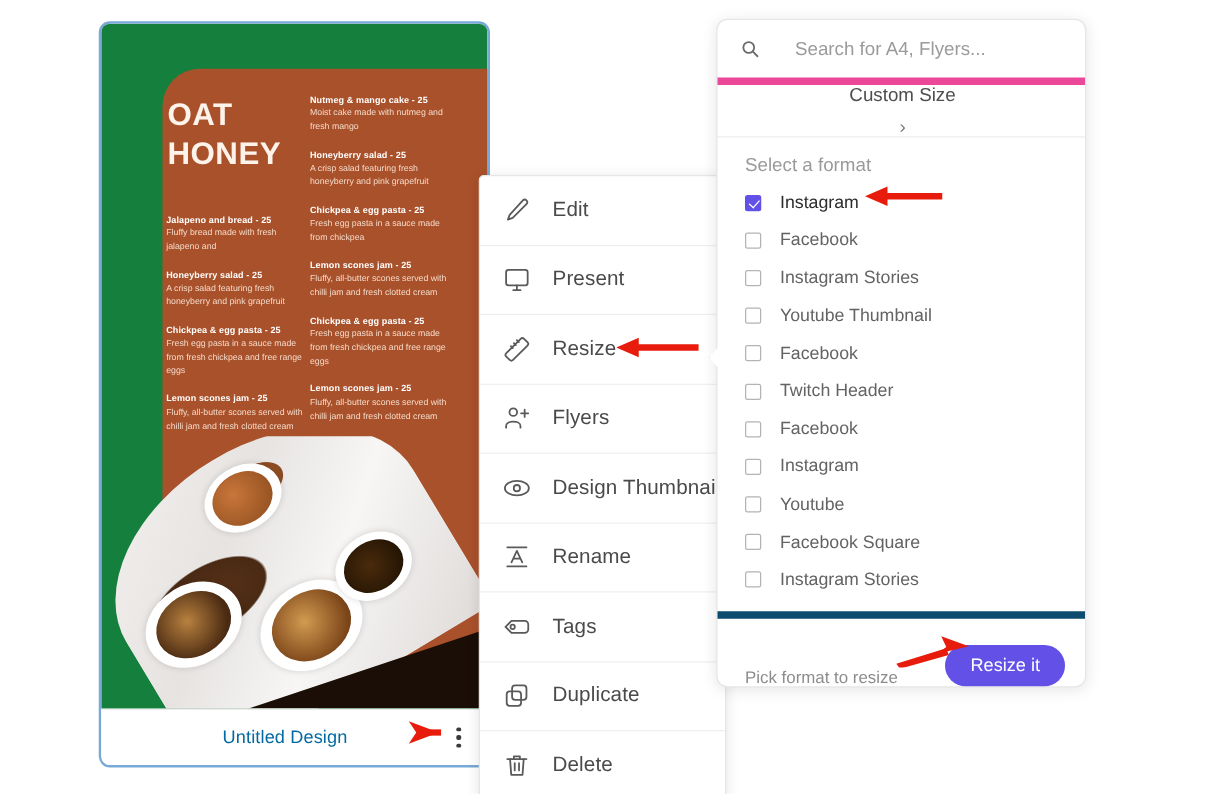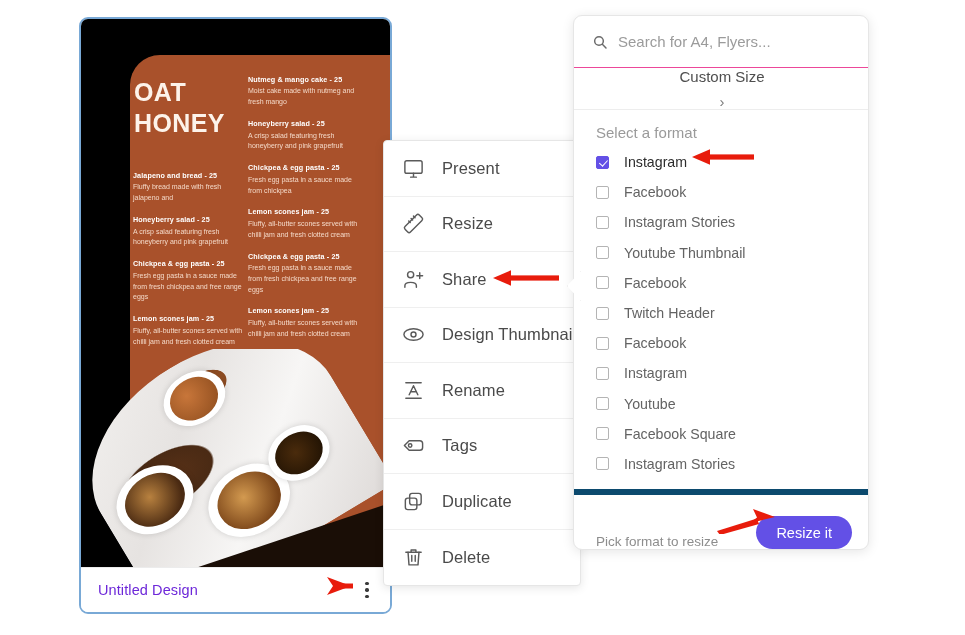--- a/index.html
+++ b/index.html
@@ -17,21 +17,21 @@
     left: 79px; top: 17px;
     width: 313px; height: 597px;
     border: 2px solid #79a9d6;
     border-radius: 9px;
     background: #fff;
     overflow: hidden;
   }
   .thumb {
     position: absolute; left: 0; top: 0;
     width: 309px; height: 548px;
-    background: #000000;
+    background: #15803d;
     overflow: hidden;
   }
   .menu-bg {
     position: absolute;
     left: 49px; top: 36px;
     width: 285px; height: 490px;
     background: #a9512b;
     border-top-left-radius: 30px;
   }
   .brand {
@@ -92,21 +92,21 @@
   .card-foot {
     position: absolute; left: 0; bottom: 0;
     width: 309px; height: 45px;
     background: #fff;
     display: flex; align-items: center;
     padding: 0 14px 0 17px;
     border-top: 1px solid #ececec;
   }
   .card-title {
     flex: 1;
-    font-size: 14.5px; color: #6d28d9; letter-spacing: .1px;
+    font-size: 14.5px; color: #0369a1; letter-spacing: .1px; text-align: center;
   }
   .kebab {
     width: 18px; height: 22px;
     display: flex; flex-direction: column;
     align-items: center; justify-content: center; gap: 3px;
     cursor: pointer;
   }
   .kebab span { width: 3.4px; height: 3.4px; border-radius: 50%; background: #3a3a3a; display:block; }
 
   
@@ -150,22 +150,22 @@
     background: #fff;
     border-left: 1px solid #e6e6e6;
     border-top: 1px solid #e6e6e6;
     border-bottom: 1px solid #e6e6e6;
     border-radius: 8px 0 0 8px;
     clip-path: polygon(0 50%, 100% 0, 100% 100%);
     z-index: 21;
   }
   .search-row {
     height: 52px; display: flex; align-items: center;
-    gap: 10px; padding: 0 16px 0 18px;
-    border-bottom: 1px solid #ec4899;
+    gap: 28px; padding: 0 16px 0 18px;
+    border-bottom: 6px solid #ec4899;
   }
   .search-ico { width: 16px; height: 16px; color: #6b6b6b; flex: 0 0 16px; }
   .search-ico svg { width: 16px; height: 16px; display:block; }
   .search-input {
     border: none; outline: none; flex: 1;
     font-family: "Liberation Sans", sans-serif;
     font-size: 15px; color: #3d3d3d; background: transparent;
   }
   .search-input::placeholder { color: #9b9b9b; }
   .custom-row {
@@ -304,20 +304,28 @@
           <span></span>
           <span></span>
       </div>
     </div>
   </div>
 
   <div class="ctx-menu">
     <div class="ctx-item">
       <span class="ctx-ico">
         <svg viewBox="0 0 24 24" fill="none" stroke="currentColor" stroke-width="1.5" stroke-linecap="round" stroke-linejoin="round">
+            <path d="M17 3.5a2.1 2.1 0 0 1 3 3L8.5 18 4.5 19.5 6 15.5z"></path>
+          </svg>
+      </span>
+      <span class="lbl">Edit</span>
+    </div>
+    <div class="ctx-item">
+      <span class="ctx-ico">
+        <svg viewBox="0 0 24 24" fill="none" stroke="currentColor" stroke-width="1.5" stroke-linecap="round" stroke-linejoin="round">
             <rect x="3" y="4" width="18" height="13" rx="2"></rect>
             <path d="M9 21h6M12 17v4"></path>
           </svg>
       </span>
       <span class="lbl">Present</span>
     </div>
     <div class="ctx-item">
       <span class="ctx-ico">
         <svg viewBox="0 0 24 24" fill="none" stroke="currentColor" stroke-width="1.5" stroke-linecap="round" stroke-linejoin="round">
             <rect x="1.5" y="8" width="21" height="8" rx="2" transform="rotate(-45 12 12)"></rect>
@@ -327,21 +335,21 @@
       <span class="lbl">Resize</span>
     </div>
     <div class="ctx-item">
       <span class="ctx-ico">
         <svg viewBox="0 0 24 24" fill="none" stroke="currentColor" stroke-width="1.5" stroke-linecap="round" stroke-linejoin="round">
             <circle cx="9" cy="7" r="3.2"></circle>
             <path d="M3 20v-1.5c0-2.2 2.7-3.5 6-3.5s6 1.3 6 3.5V20"></path>
             <path d="M18.5 5v6M15.5 8h6"></path>
           </svg>
       </span>
-      <span class="lbl">Share</span>
+      <span class="lbl">Flyers</span>
     </div>
     <div class="ctx-item">
       <span class="ctx-ico">
         <svg viewBox="0 0 24 24" fill="none" stroke="currentColor" stroke-width="1.5" stroke-linecap="round" stroke-linejoin="round">
             <ellipse cx="12" cy="12" rx="10" ry="6"></ellipse>
             <circle cx="12" cy="12" r="2.6"></circle>
           </svg>
       </span>
       <span class="lbl">Design Thumbnail</span>
     </div>

